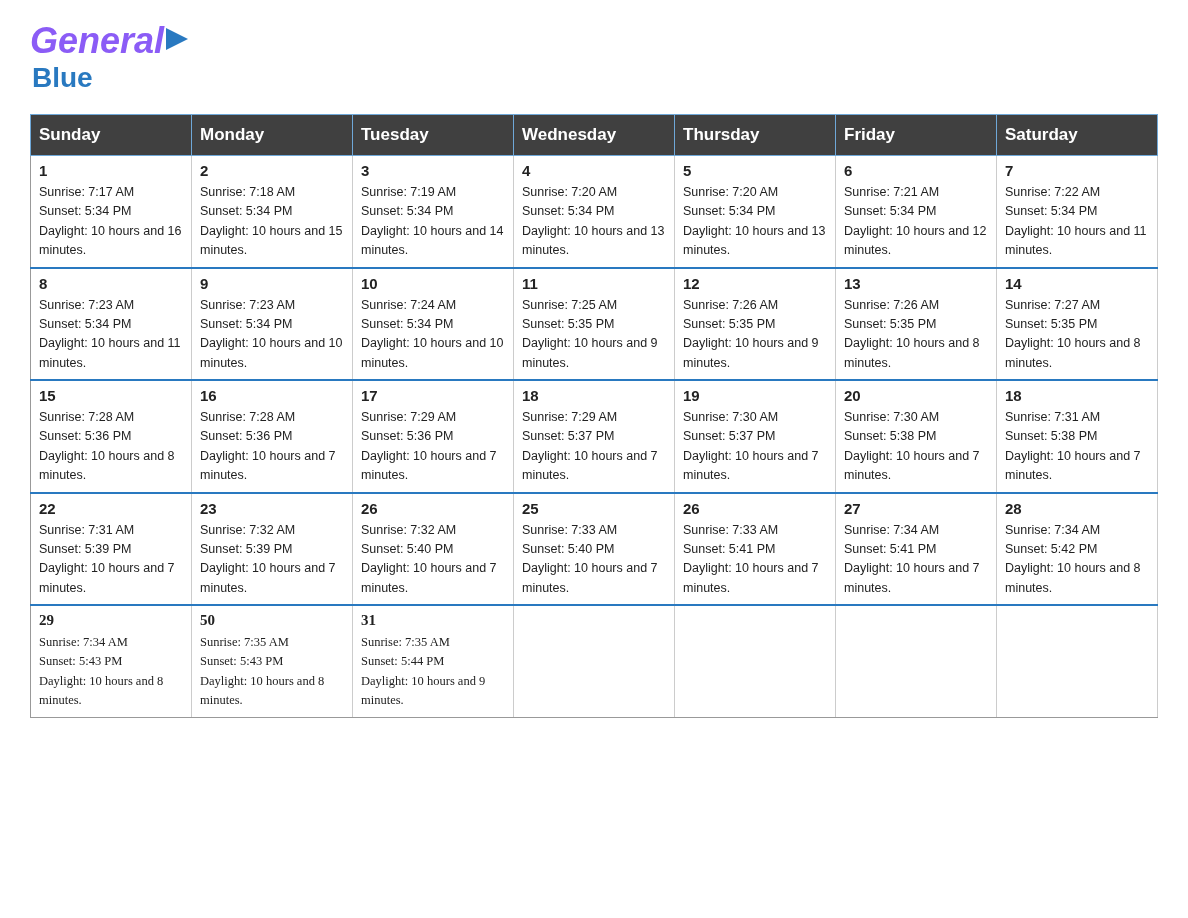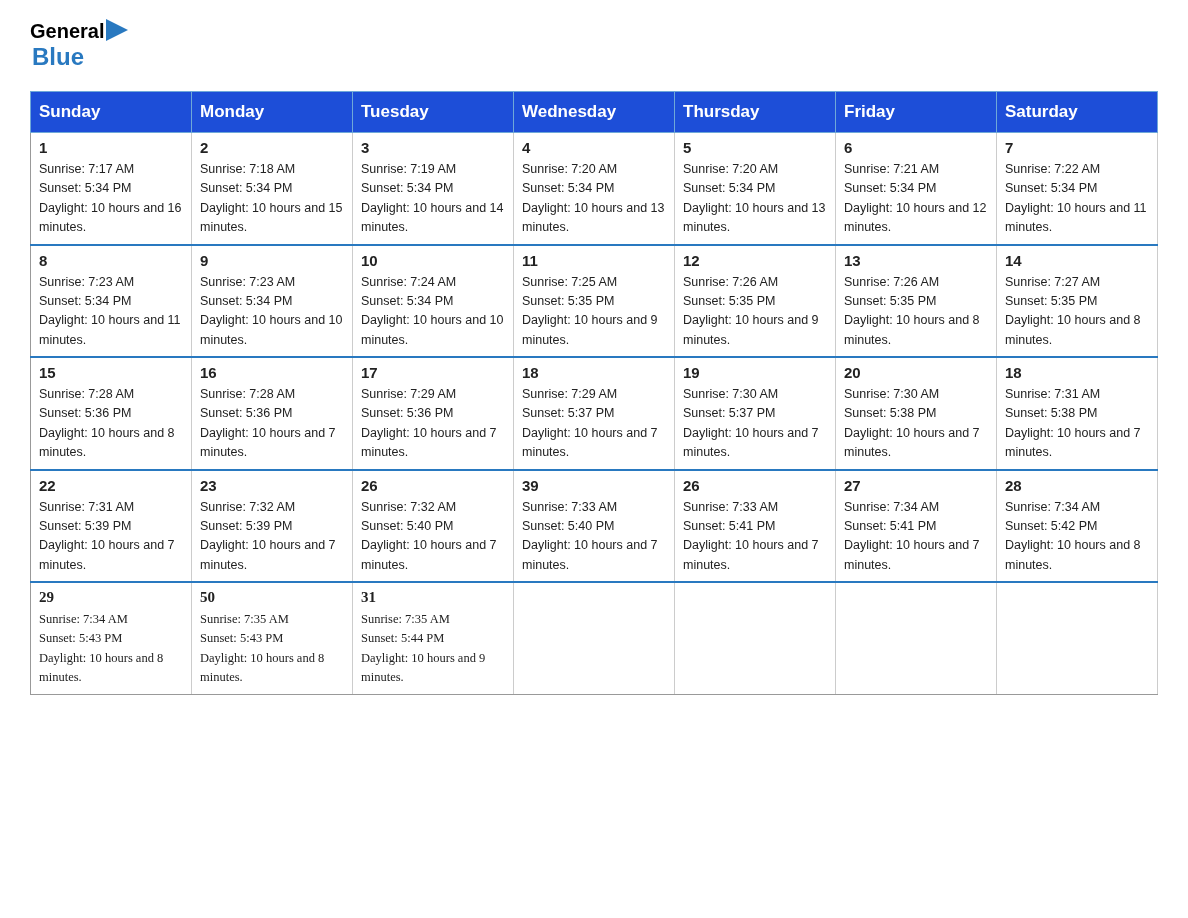--- a/index.html
+++ b/index.html
@@ -38,21 +38,21 @@
       font-size: 22px;
       color: #444;
       margin-top: 6px;
     }
     .calendar {
       width: 100%;
       border-collapse: collapse;
       border: 1px solid #999;
     }
     .calendar th {
-      background-color: #1d4ed8;
+      background-color: #404040;
       color: #fff;
       font-size: 17px;
       font-weight: bold;
       padding: 10px 8px;
       text-align: left;
       border: 1px solid #6fa8d8;
     }
     .calendar td {
       vertical-align: top;
       padding: 6px 8px;
@@ -83,27 +83,27 @@
     .empty-cell {
       background: #fff;
     }
   </style>
 </head>
 <body>
 
 <div class="header">
   <div class="logo">
     <div class="logo-line">
-      <span style="font-size:20px;font-weight:bold;color:#000000;">General</span>
+      <span style="font-size:36px;font-weight:bold;color:#8b5cf6;font-style:italic;">General</span>
       <svg width="22" height="22" viewBox="0 0 22 22" style="margin-left:2px;margin-top:-4px;">
         <polygon points="0,0 22,11 0,22" fill="#2979c0"></polygon>
       </svg>
     </div>
     <div>
-      <span style="font-size:24px;font-weight:bold;color:#2979c0;margin-left:2px;">Blue</span>
+      <span style="font-size:28px;font-weight:bold;color:#2979c0;margin-left:2px;">Blue</span>
     </div>
   </div>
   <div class="title-block">
     <div class="month-title"></div>
     <div class="location"></div>
   </div>
 </div>
 
 <table class="calendar">
   <thead>
@@ -263,21 +263,21 @@
             Sunrise: 7:32 AM<br>Sunset: 5:39 PM<br>Daylight: 10 hours and 7 minutes.
           </div>
         </td>
         <td>
           <span class="day-num">26</span>
           <div class="day-info">
             Sunrise: 7:32 AM<br>Sunset: 5:40 PM<br>Daylight: 10 hours and 7 minutes.
           </div>
         </td>
         <td>
-          <span class="day-num">39</span>
+          <span class="day-num">25</span>
           <div class="day-info">
             Sunrise: 7:33 AM<br>Sunset: 5:40 PM<br>Daylight: 10 hours and 7 minutes.
           </div>
         </td>
         <td>
           <span class="day-num">26</span>
           <div class="day-info">
             Sunrise: 7:33 AM<br>Sunset: 5:41 PM<br>Daylight: 10 hours and 7 minutes.
           </div>
         </td>

